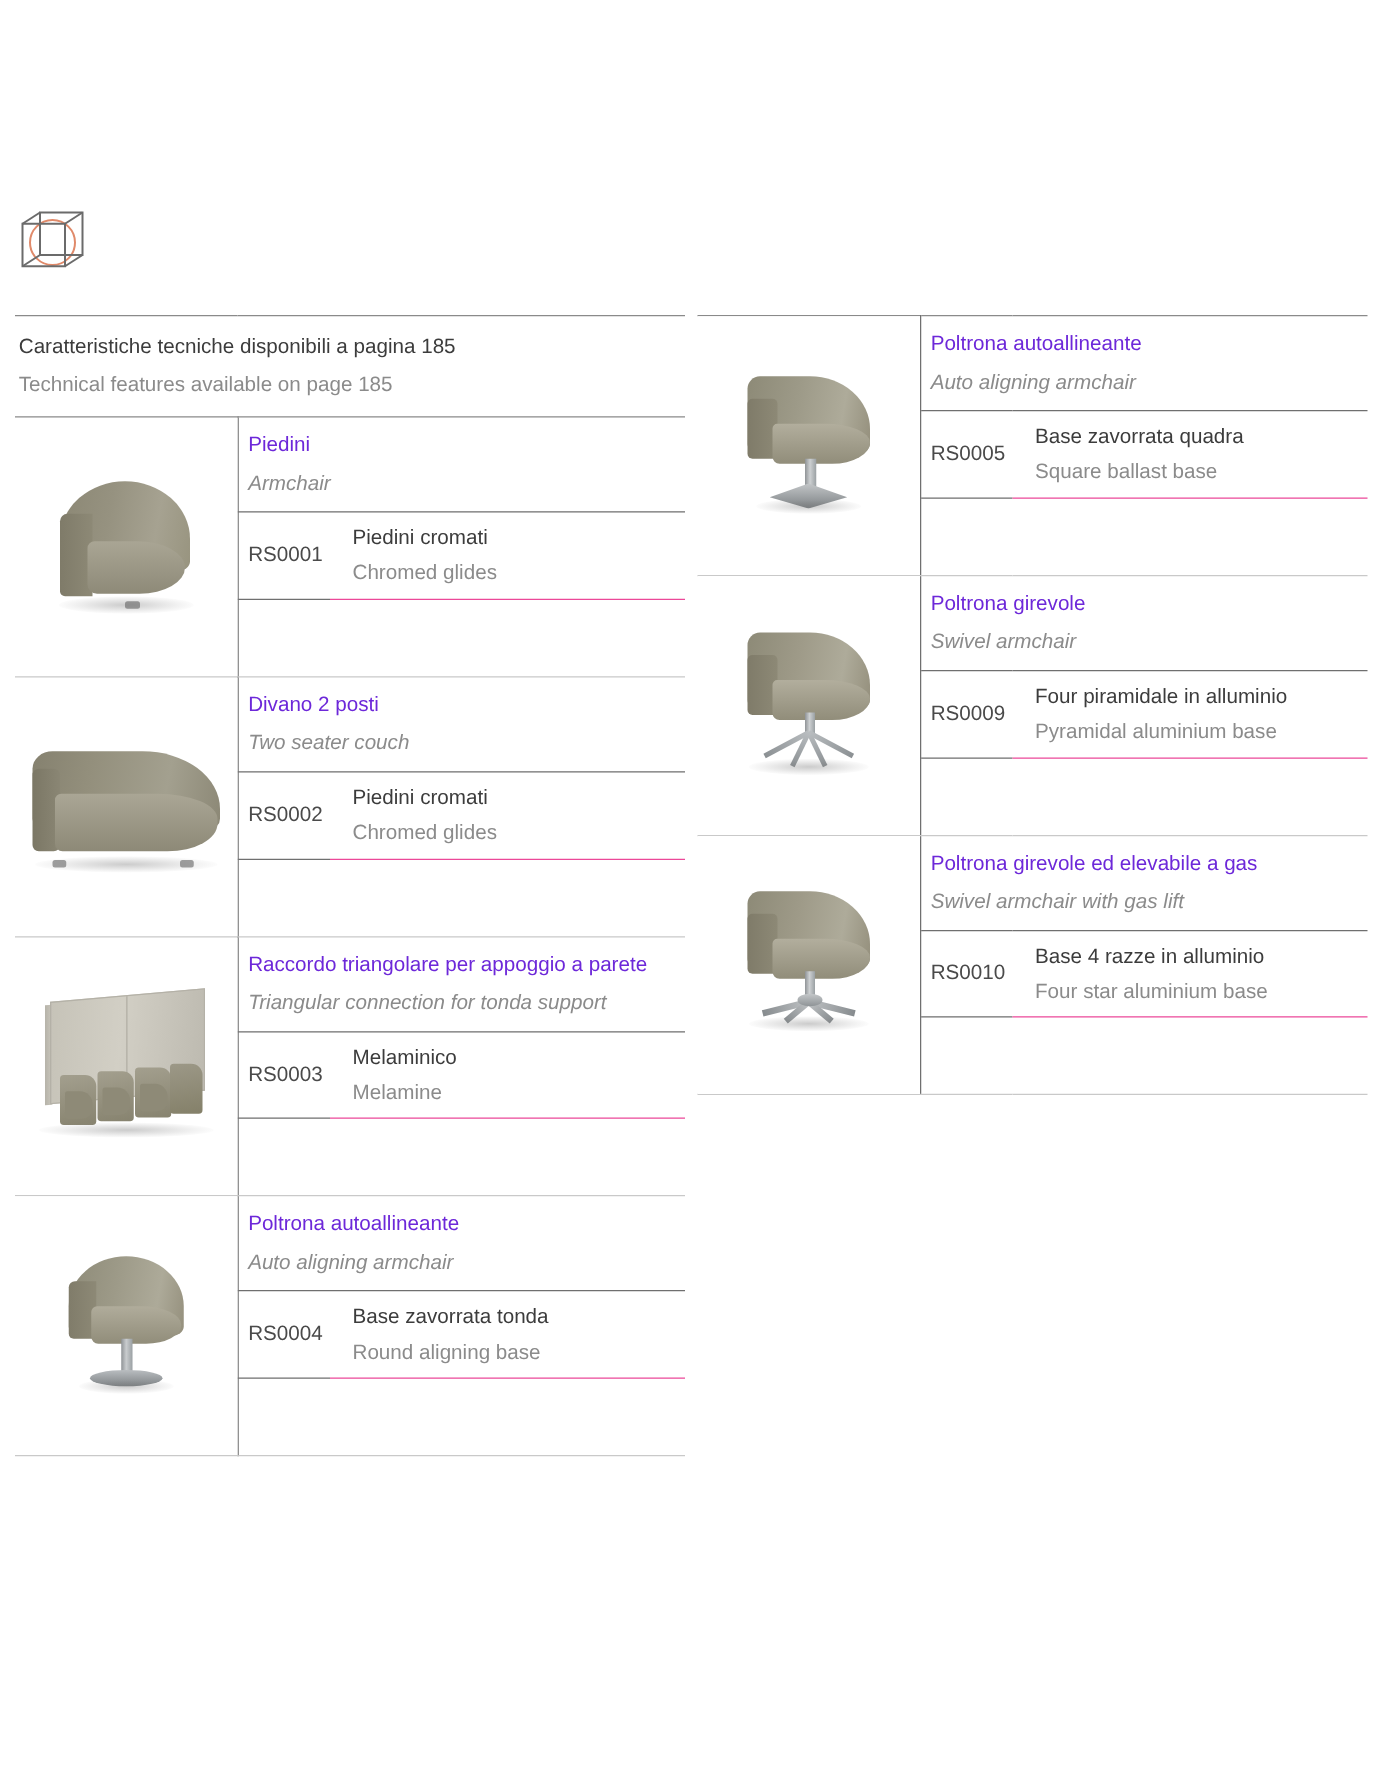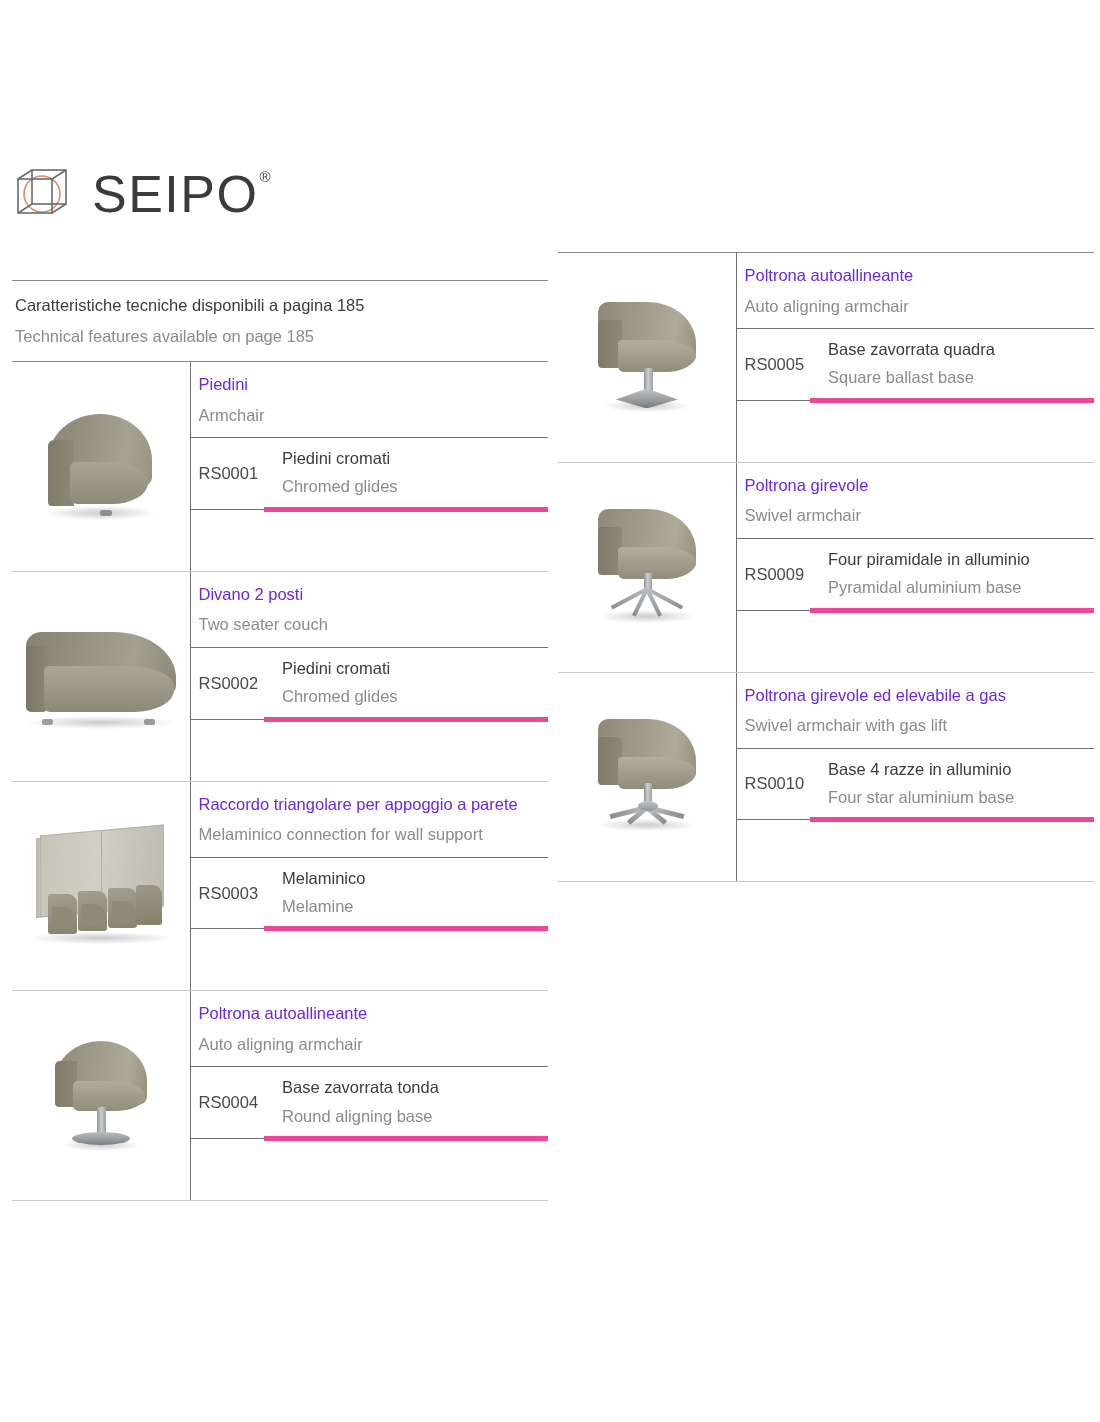--- a/index.html
+++ b/index.html
@@ -17,21 +17,21 @@
   
   .logo-block { position:absolute; left:12px; top:163px; height:62px; display:flex; align-items:center; }
   .logo-mark { width:62px; height:58px; position:relative; flex:0 0 auto; }
   .logo-word { font-size:52px; letter-spacing:1.5px; color:#3b3b3b; font-weight:400;
                margin-left:18px; line-height:1; position:relative; white-space:nowrap;
                font-family:"Liberation Sans", sans-serif; }
   .logo-word .reg { font-size:15px; vertical-align:super; position:relative; top:-12px; left:1px; }
 
   
   .tbl { position:absolute; }
-  .tbl-left  { left:12px;  top:252px; width:536px;margin-top:28px; }
+  .tbl-left  { left:12px;  top:252px; width:536px; }
   .tbl-right { left:558px; top:252px; width:536px; }
 
   table.cat { width:100%; border-collapse:collapse; table-layout:fixed; }
   table.cat col.c-img  { width:178px; }
   table.cat col.c-code { width:74px; }
   table.cat col.c-desc { width:284px; }
 
   td { padding:0; vertical-align:top; }
 
   
@@ -56,33 +56,33 @@
   .img-cell.first-right { border-top:1px solid #8a8a8a; }
 
   
   .title-cell {
     border-bottom:1px solid #6f6f6f;
     padding:7px 0 7px 8px;
     height:65px;
   }
   .title-cell.first-right { border-top:1px solid #8a8a8a; }
   .t-it { font-size:16.5px; color:#6d28d9; line-height:1.85; white-space:nowrap; }
-  .t-en { font-size:16.5px; color:#8b8b8b; line-height:1.85; white-space:nowrap; }
+  .t-en { font-size:16.5px; color:#8b8b8b; line-height:1.85; white-space:nowrap;font-style:italic; }
 
   
   .code-cell {
     border-bottom:1px solid #6f6f6f;
     padding:0 0 0 8px;
     font-size:16.5px; color:#4a4a4a;
     height:62px;
     vertical-align:middle;
     white-space:nowrap;
   }
   .desc-cell {
-    border-bottom:5px solid #ec4899;
+    border-bottom:1px solid #ec4899;
     padding:6px 0 6px 18px;
     height:62px;
   }
   .d-it { font-size:16.5px; color:#3c3c3c; line-height:1.72; white-space:nowrap; }
   .d-en { font-size:16.5px; color:#8b8b8b; line-height:1.72; white-space:nowrap; }
 
   
   .empty-cell { border-bottom:1px solid #c9c9c9; height:62px; }
   .empty-cell.last-left { border-bottom:1px solid #c9c9c9; }
 
@@ -295,23 +295,20 @@
     <svg width="62" height="58" viewBox="0 0 62 58">
       <circle cx="30" cy="29" r="18" fill="none" stroke="#e08a6a" stroke-width="1.6"></circle>
       <rect x="6" y="14" width="34" height="34" fill="none" stroke="#6b6b6b" stroke-width="1.6"></rect>
       <rect x="20" y="5" width="34" height="34" fill="none" stroke="#6b6b6b" stroke-width="1.6"></rect>
       <line x1="6" y1="14" x2="20" y2="5" stroke="#6b6b6b" stroke-width="1.6"></line>
       <line x1="40" y1="14" x2="54" y2="5" stroke="#6b6b6b" stroke-width="1.6"></line>
       <line x1="6" y1="48" x2="20" y2="39" stroke="#6b6b6b" stroke-width="1.6"></line>
       <line x1="40" y1="48" x2="54" y2="39" stroke="#6b6b6b" stroke-width="1.6"></line>
     </svg>
   </div>
-  <div class="logo-word">
-    <span>SEIPO</span><span class="reg">®</span>
-  </div>
 </div>
 
 <div class="tbl tbl-left">
 <table class="cat">
   <colgroup>
         <col class="c-img">
         <col class="c-code">
         <col class="c-desc">
       </colgroup>
 
@@ -379,21 +376,21 @@
                 <i></i>
               </span>
         <span class="mini m3">
                 <i></i>
               </span><span class="mini m4"></span>
         <span class="shadow-ellipse sh"></span>
       </div>
     </td>
     <td class="title-cell" colspan="2">
       <div class="t-it">Raccordo triangolare per appoggio a parete</div>
-      <div class="t-en">Melaminico connection for wall support</div>
+      <div class="t-en">Triangular connection for tonda support</div>
     </td>
   </tr>
   <tr>
     <td class="code-cell">RS0003</td>
     <td class="desc-cell">
       <div class="d-it">Melaminico</div>
       <div class="d-en">Melamine</div>
     </td>
   </tr>
   <tr>

